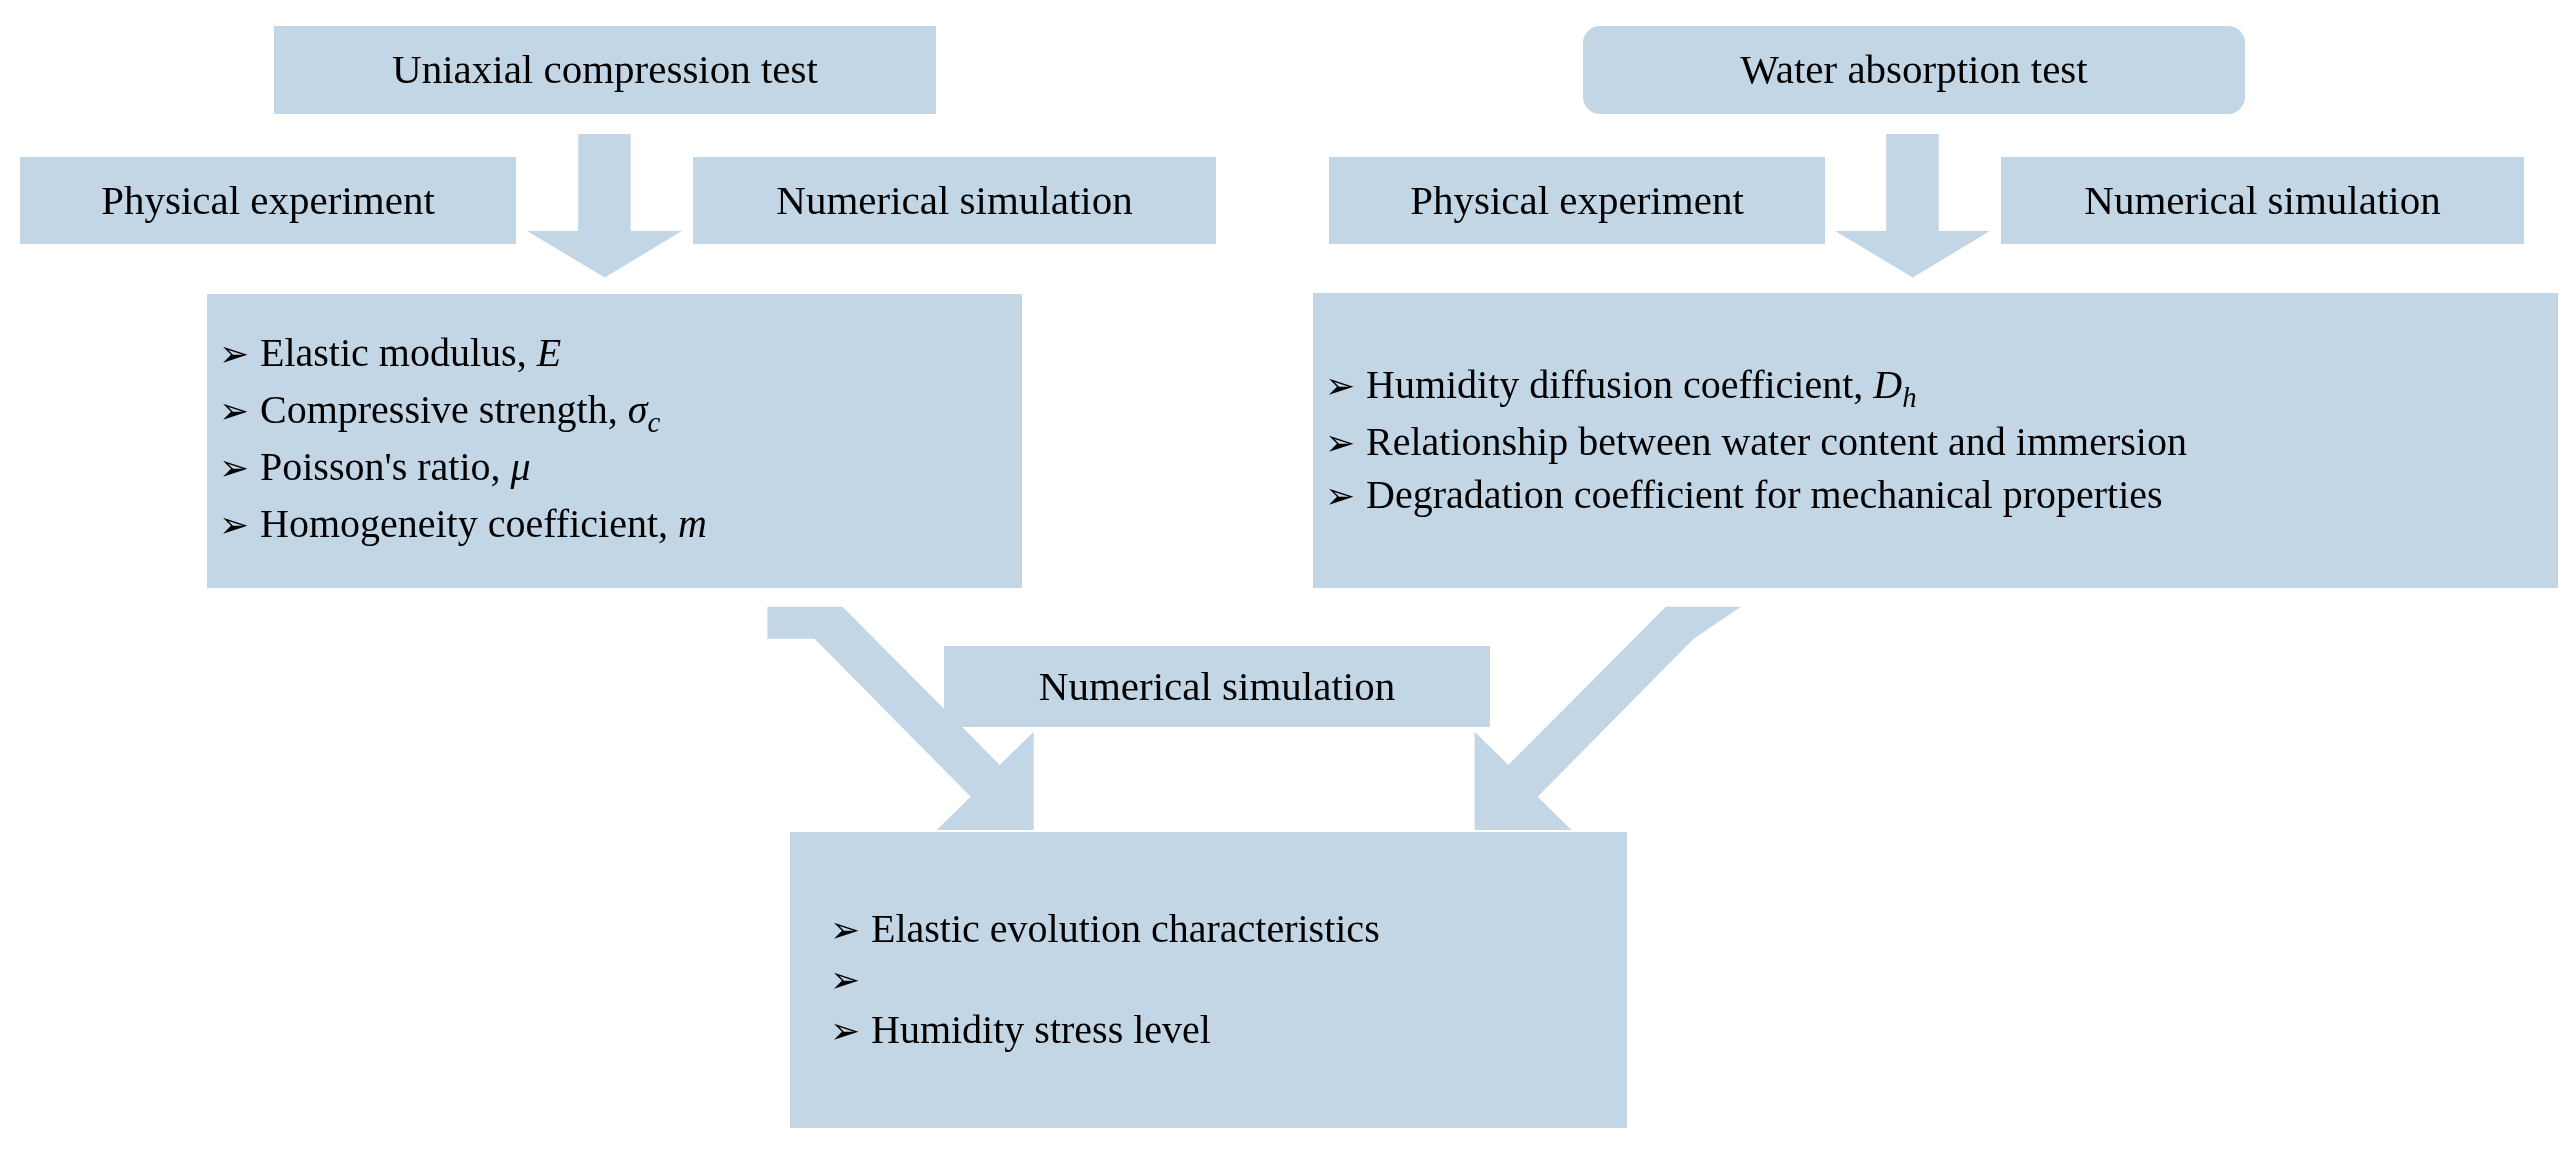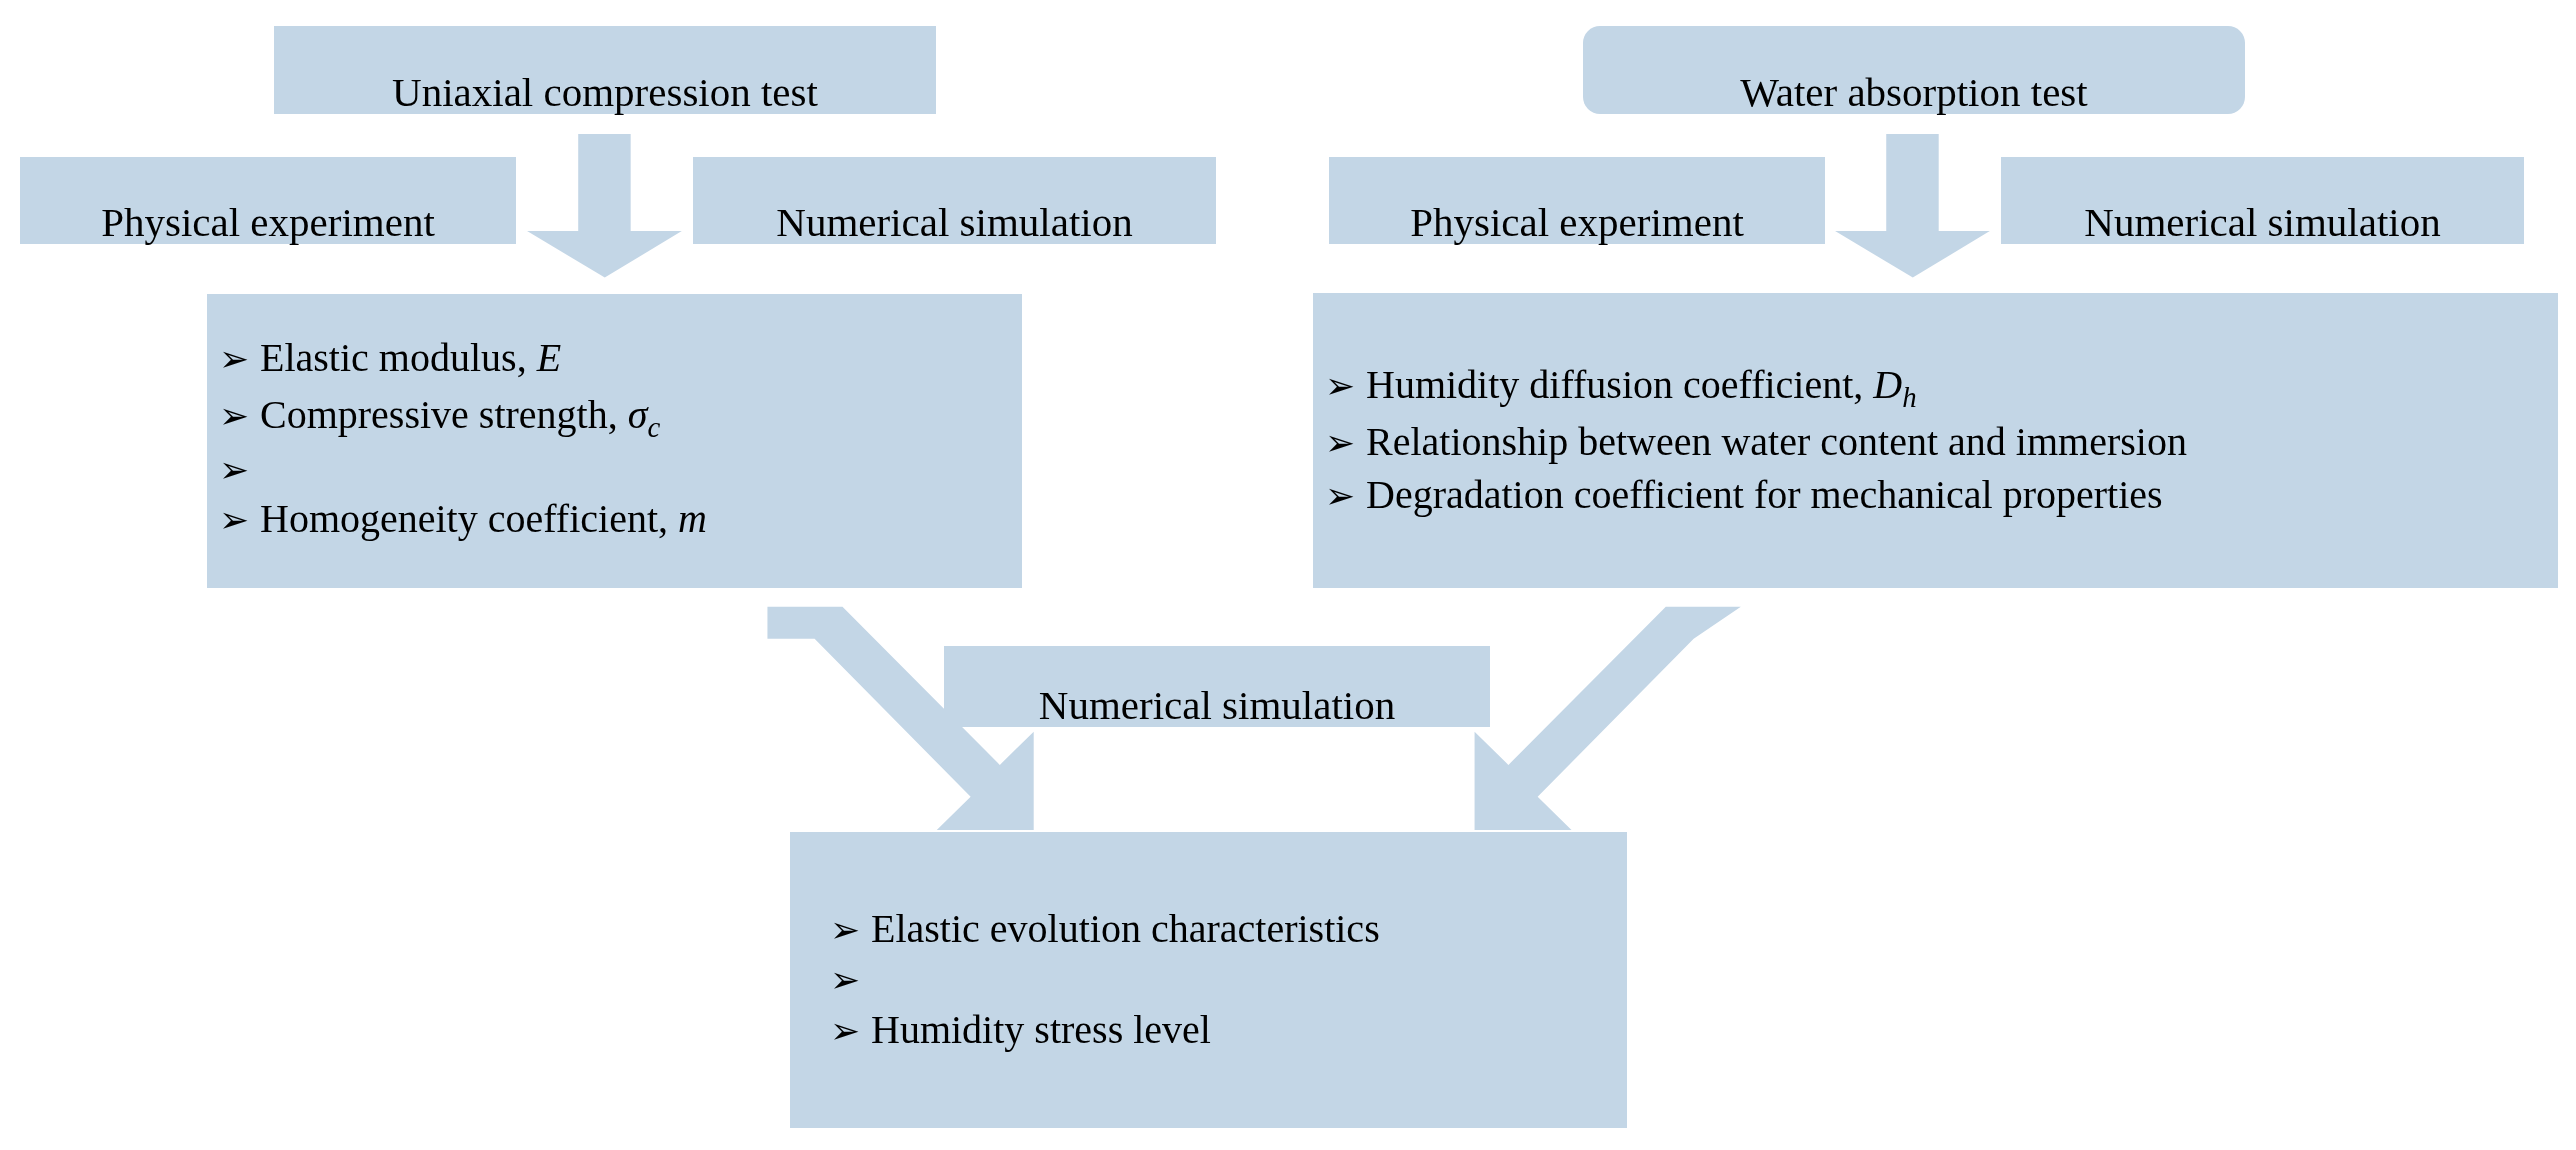--- a/index.html
+++ b/index.html
@@ -25,21 +25,21 @@
     height: 1150px;
     pointer-events: none;
   }
   .box {
     position: absolute;
     background: #c3d6e6;
     box-sizing: border-box;
   }
   .box-centered {
     display: flex;
-    align-items: flex-end;
+    align-items: center;
     justify-content: center;
   }
   .box-label {
     font-size: 41px;
     line-height: 1.05;
     color: #000000;
     white-space: nowrap;
   }
   .list-box {
     display: flex;
@@ -125,20 +125,21 @@
       <li>
         <span class="bullet-mark">➢</span>
         <span class="bullet-text"><span>Elastic modulus, </span><span class="it">E</span><span class="sub"></span></span>
       </li>
       <li>
         <span class="bullet-mark">➢</span>
         <span class="bullet-text"><span>Compressive strength, </span><span class="it">σ</span><span class="sub">c</span></span>
       </li>
       <li>
         <span class="bullet-mark">➢</span>
+        <span class="bullet-text"><span>Poisson's ratio, </span><span class="it">μ</span><span class="sub"></span></span>
       </li>
       <li>
         <span class="bullet-mark">➢</span>
         <span class="bullet-text"><span>Homogeneity coefficient, </span><span class="it">m</span><span class="sub"></span></span>
       </li>
     </ul>
   </div>
 
   <div class="box box-centered" id="box-water">
     <span class="box-label">Water absorption test</span>

